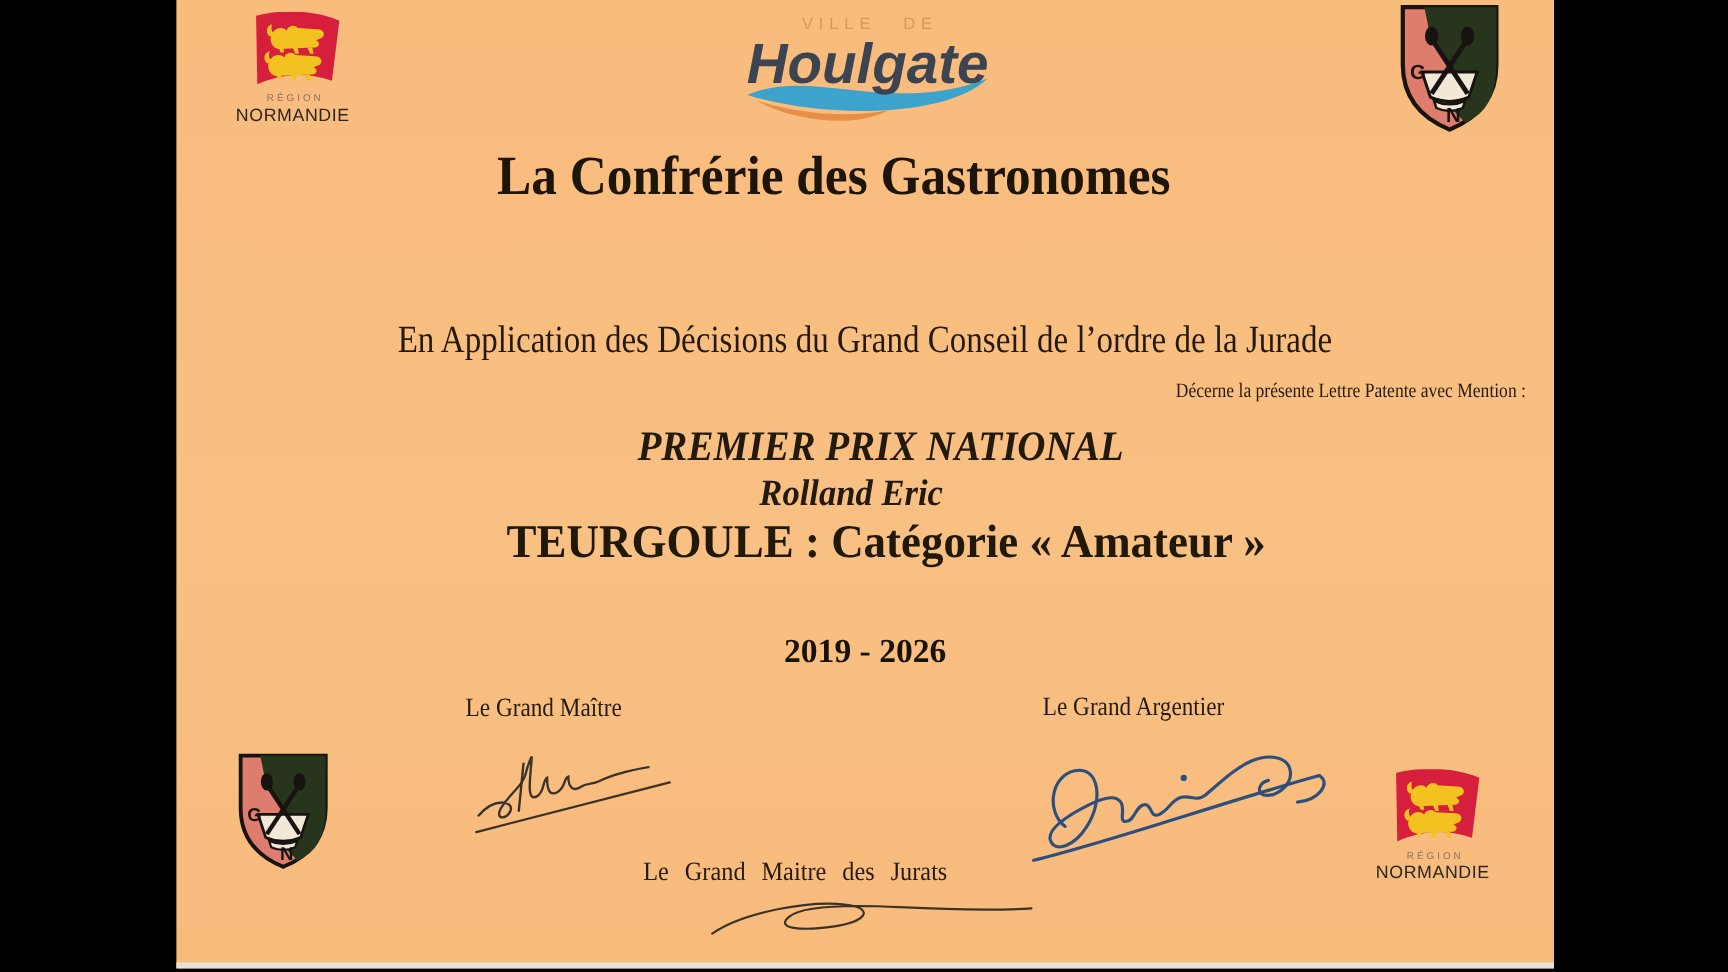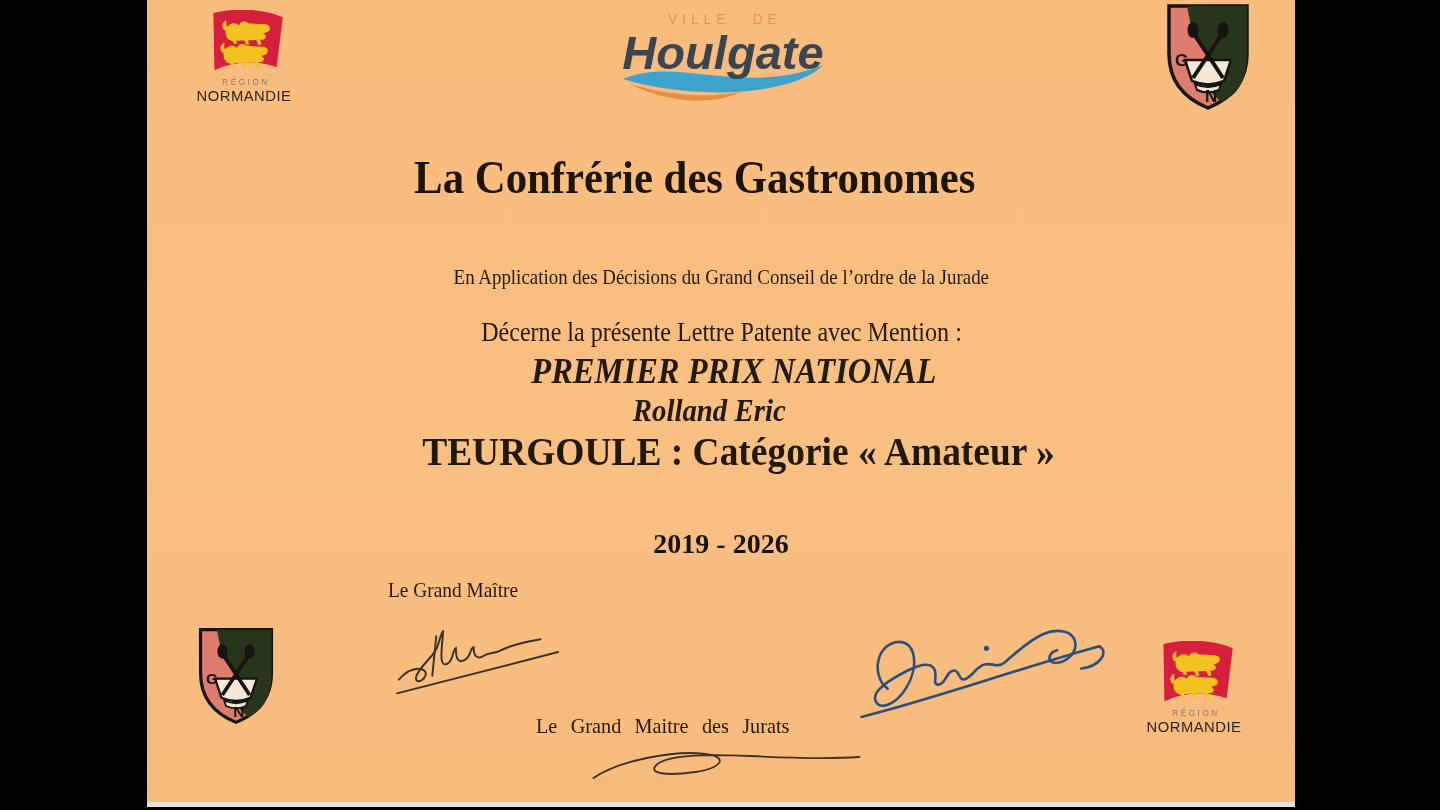--- a/index.html
+++ b/index.html
@@ -58,47 +58,50 @@
         <line x1="31" y1="32" x2="60" y2="76"></line>
         <line x1="59" y1="32" x2="30" y2="76"></line>
       </g>
       <ellipse cx="30" cy="28" rx="5.5" ry="8" fill="#171310"></ellipse>
       <ellipse cx="60" cy="28" rx="5.5" ry="8" fill="#171310"></ellipse>
       <path d="M32,82 Q45,88 58,82 L56,88 Q45,93 34,88 Z" fill="#f2e8d8" stroke="#171310" stroke-width="2"></path>
       <text x="12" y="64" font-size="17" font-weight="bold" fill="#171310">G</text>
       <text x="42" y="100" font-size="17" font-weight="bold" fill="#171310">N</text>
     </svg>
 
-    <div class="txt title" style="top:151px;">
+    <div class="txt title" style="top:120px;">
       <span class="cond" style="position:relative;left:-26px;">La Confrérie des Gastronomes</span>
     </div>
 
-    <div class="txt script" style="top:264px;font-size:22px;">
+    <div class="txt script" style="top:264px;font-size:32px;">
       <span class="cond" style="transform:scaleX(0.86);">En Application des Décisions du Grand Conseil de l’ordre de la Jurade</span>
     </div>
-    <div class="txt script" style="top:316px;font-size:28px;">
+    <div class="txt script" style="top:316px;font-size:17px;text-align:right;">
       <span class="cond" style="transform:scaleX(0.86);">Décerne la présente Lettre Patente avec Mention :</span>
     </div>
 
     <div class="txt award" style="top:352px;">
       <span class="cond">PREMIER PRIX NATIONAL</span>
     </div>
     <div class="txt recipient" style="top:393px;">
       <span class="cond" style="position:relative;left:-12px;">Rolland Eric</span>
     </div>
     <div class="txt category" style="top:429px;">
       <span class="cond" style="position:relative;left:12px;transform:scaleX(0.96);">TEURGOULE : Catégorie « Amateur »</span>
     </div>
 
     <div class="txt period" style="top:528px;">
       <span>2019 - 2026</span>
     </div>
 
     <div class="siglabel" style="left:241px;top:577px;">
       <span class="cond-l">Le Grand Maître</span>
+    </div>
+    <div class="siglabel" style="left:722px;top:576px;">
+      <span class="cond-l">Le Grand Argentier</span>
     </div>
     <div class="siglabel" style="left:389px;top:713px;word-spacing:9px;text-decoration:underline;">
       <span class="cond-l" style="transform:scaleX(0.92);">Le Grand Maitre des Jurats</span>
     </div>
 
     <svg class="abs" style="left:246px;top:614px;" width="172" height="84" viewBox="0 0 175 84">
       <g fill="none" stroke="#3b3328" stroke-width="2" stroke-linecap="round">
         <path d="M6,66 C20,50 36,54 33,62 C30,70 18,70 26,58 C34,46 44,40 46,30 C48,22 50,18 51,16 C50,34 46,54 55,50 C62,47 60,36 64,34 C64,44 66,50 73,46 C80,42 78,34 82,33 C82,42 86,46 92,42 C98,38 102,40 108,37 C120,31 138,27 150,25"></path>
         <path d="M44,22 L40,62"></path>
         <path d="M4,80 L168,38"></path>

